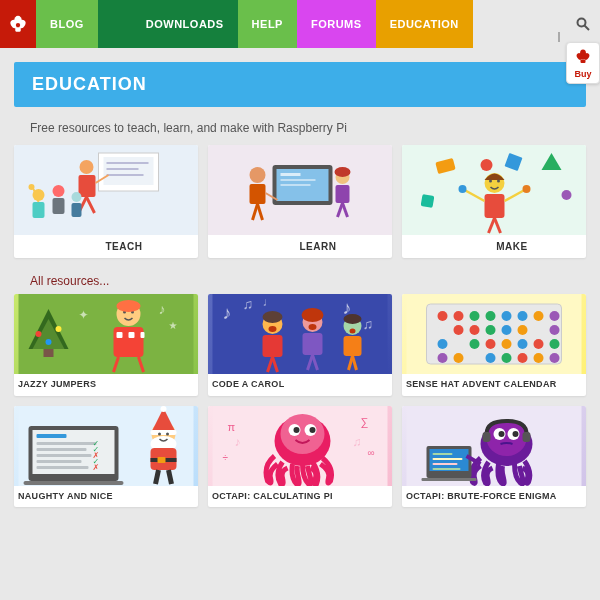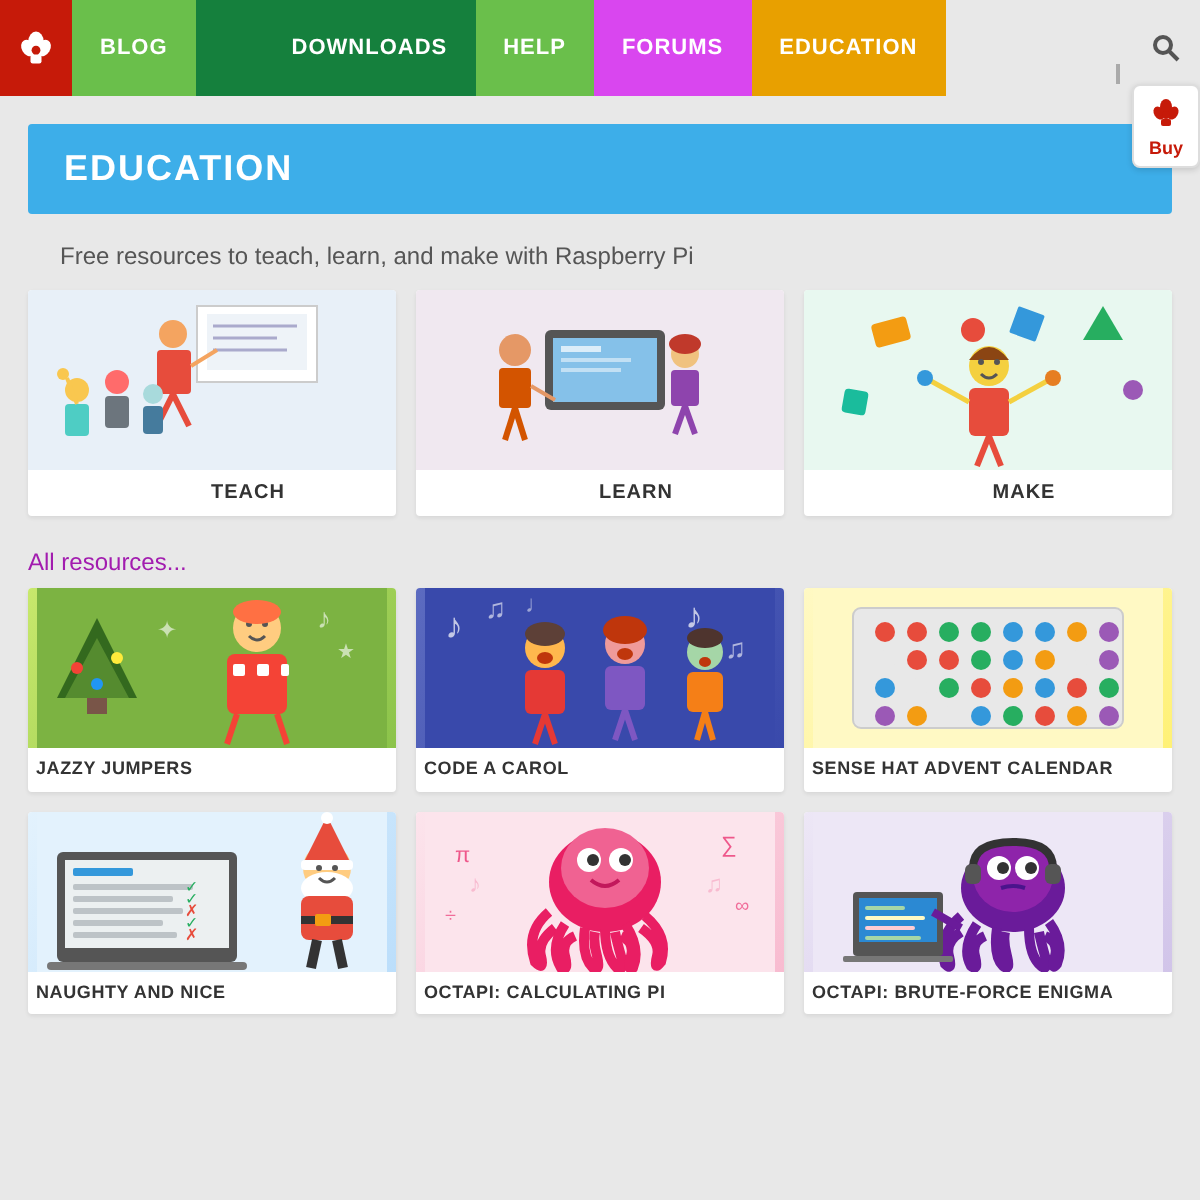--- a/index.html
+++ b/index.html
@@ -134,21 +134,22 @@
 
     
     .teach-scene { background: linear-gradient(180deg, #ddeeff 0%, #eef4ff 100%); }
     .learn-scene { background: linear-gradient(180deg, #fdeedd 0%, #fff5ee 100%); }
     .make-scene  { background: linear-gradient(180deg, #ddfff0 0%, #eefff8 100%); }
 
     
     .all-resources {
       padding: 10px 14px 6px 14px;
       font-size: 12px;
-      color: #a21caf;
+      color: #7f1d1d;
+      margin-left: 16px;
     }
 
     
     .resources-grid {
       display: grid;
       grid-template-columns: 1fr 1fr 1fr;
       gap: 10px;
       padding: 0 14px 14px 14px;
     }
     .resource-card {

